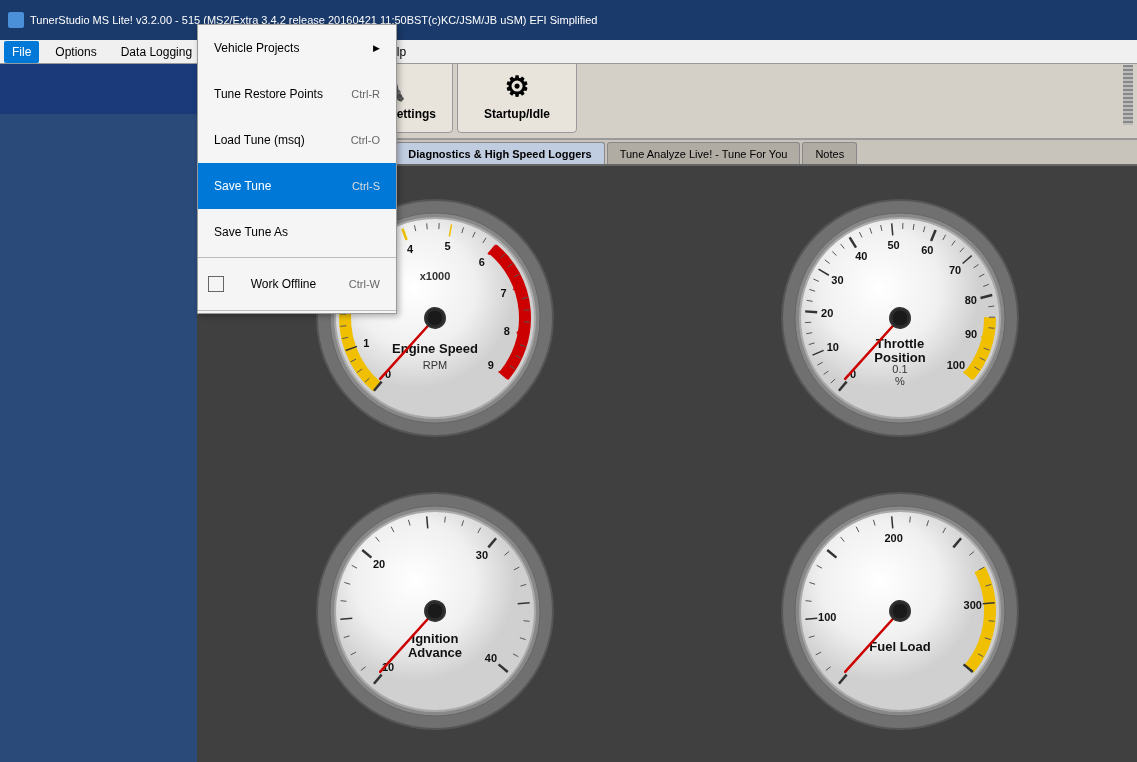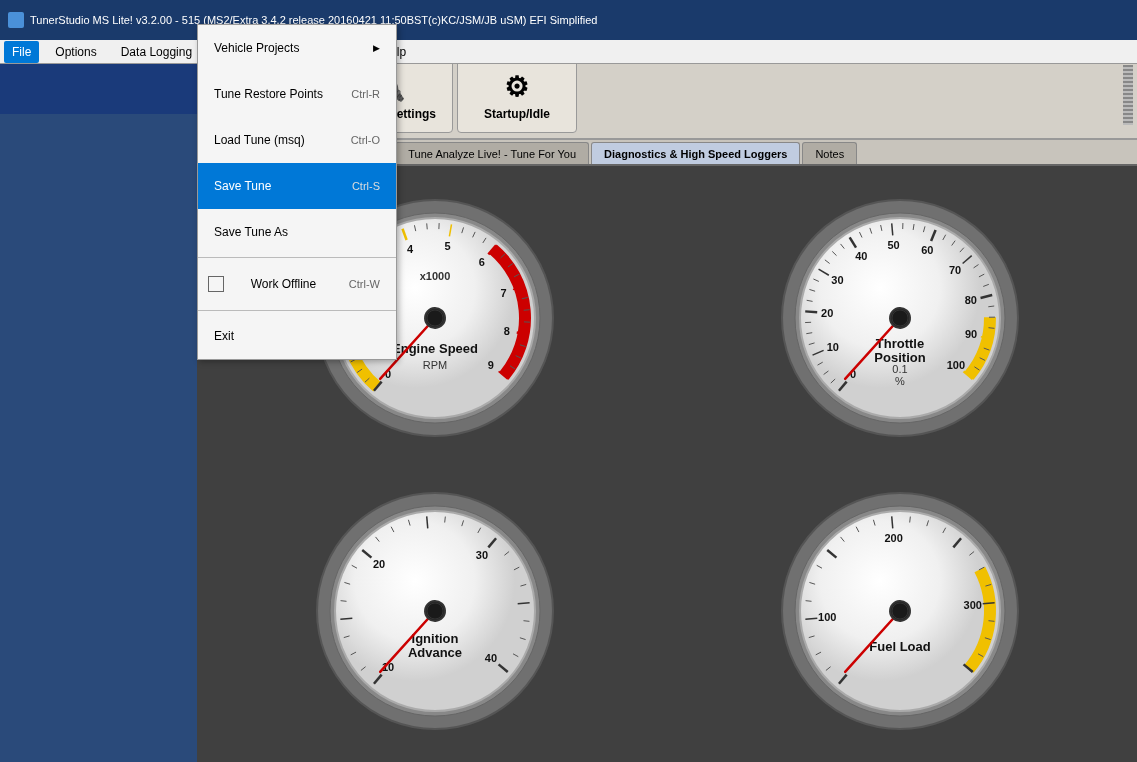--- a/index.html
+++ b/index.html
@@ -281,25 +281,25 @@
   </div>
 </div>
 
 <div class="tabs-bar">
   <div class="tab">
     <span>ho Views</span>
   </div>
   <div class="tab">
     <span>Graphing &amp; Logging</span>
   </div>
+  <div class="tab active">
+    <span>Diagnostics &amp; High Speed Loggers</span>
+  </div>
   <div class="tab">
     <span>Tune Analyze Live! - Tune For You</span>
-  </div>
-  <div class="tab active">
-    <span>Diagnostics &amp; High Speed Loggers</span>
   </div>
   <div class="tab">
     <span>Notes</span>
   </div>
 </div>
 
 <div class="main-content">
   <div class="gauges-grid">
 
     <div class="gauge-container">
@@ -610,16 +610,13 @@
   </div>
   <div class="dropdown-item">
     <span>Save Tune As</span>
   </div>
   <div class="dropdown-separator"></div>
   <div class="dropdown-item checkbox-item">
     <span>Work Offline</span>
     <span class="shortcut">Ctrl-W</span>
   </div>
   <div class="dropdown-separator"></div>
-  <div class="dropdown-item">
-    <span>Exit</span>
-  </div>
 </div>
 
 </body></html>

